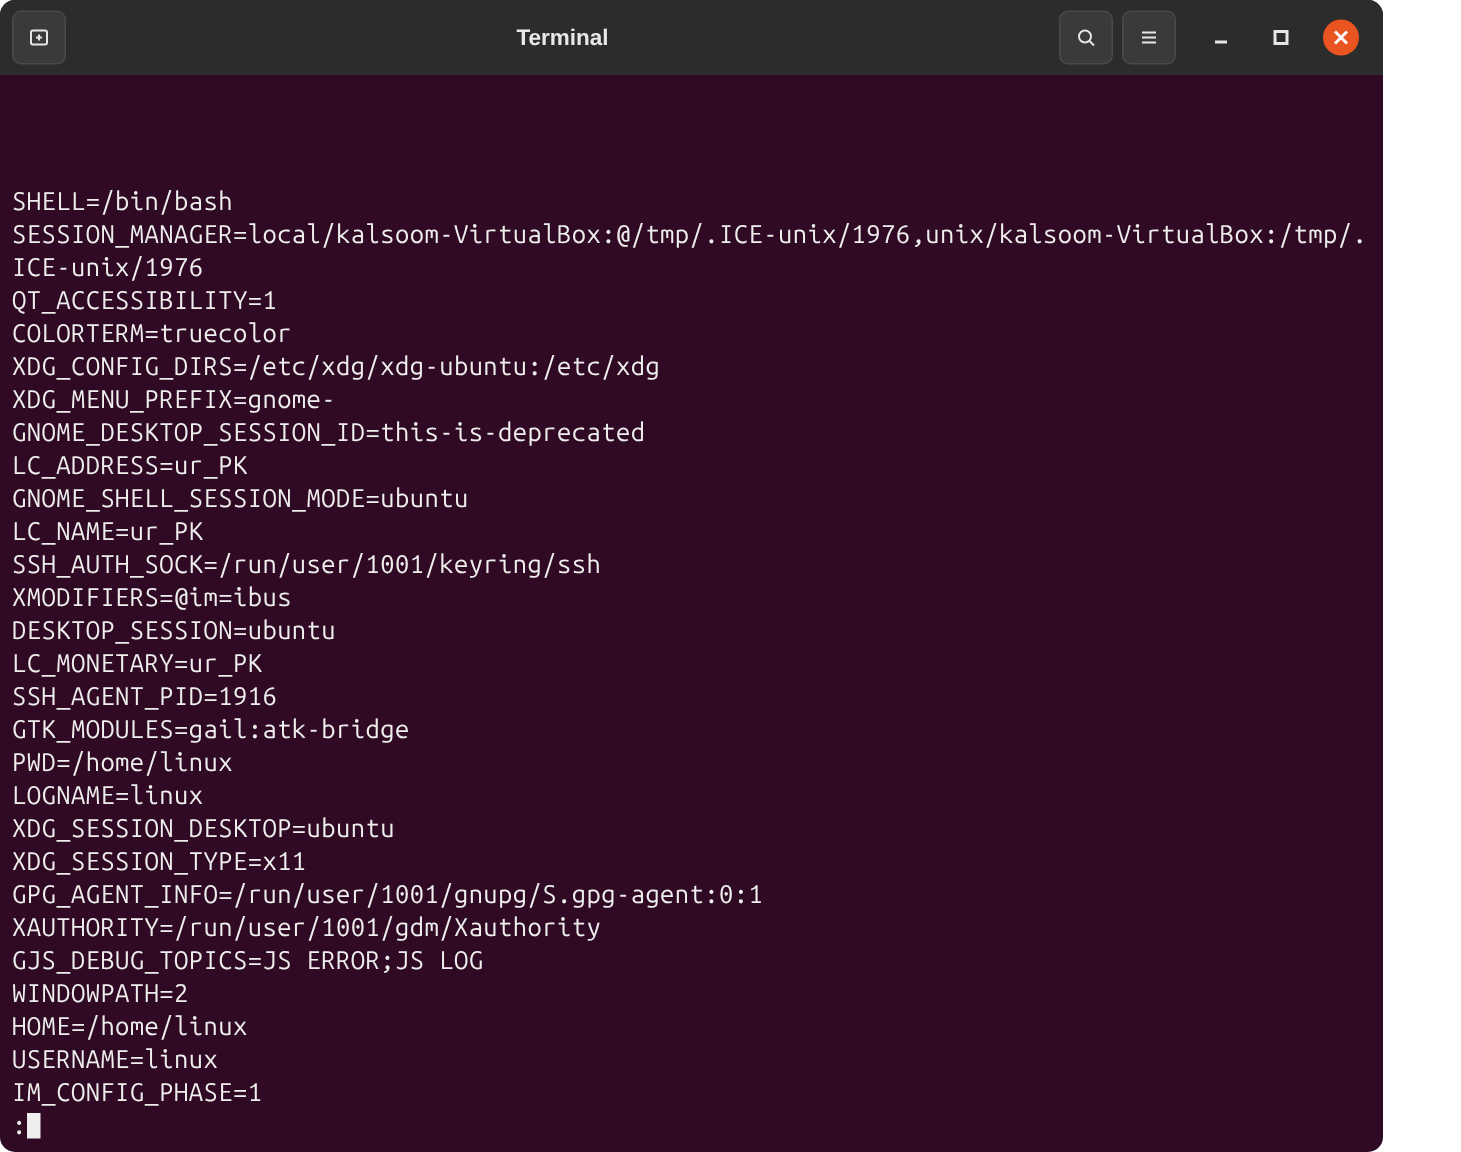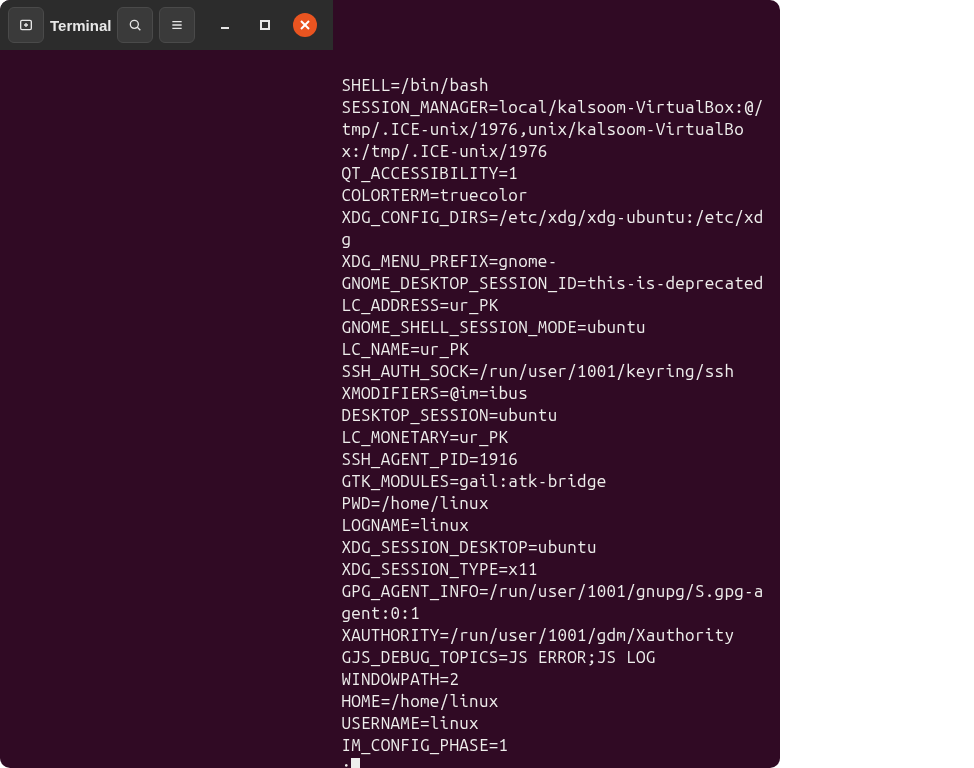--- a/index.html
+++ b/index.html
@@ -1,22 +1,22 @@
 <!DOCTYPE html>
 <html><head>
 <meta charset="utf-8">
 <style>
   * { margin: 0; padding: 0; box-sizing: border-box; }
   html, body { width: 974px; height: 768px; overflow: hidden; font-family: sans-serif; background: #ffffff; }
   .window {
-    width: 780px;
+    width: 922px;
     height: 768px;
     background: #300a24;
     display: flex;
-    flex-direction: row;
+    flex-direction: column;
     border-radius: 10px;
     overflow: hidden;
   }
   .titlebar {
     height: 50px;
     background: #2c2c2c;
     display: flex;
     align-items: center;
     padding: 0 8px;
     gap: 6px;

